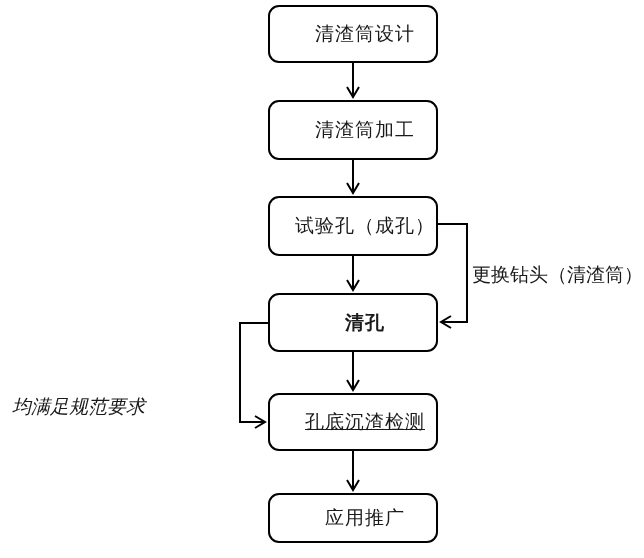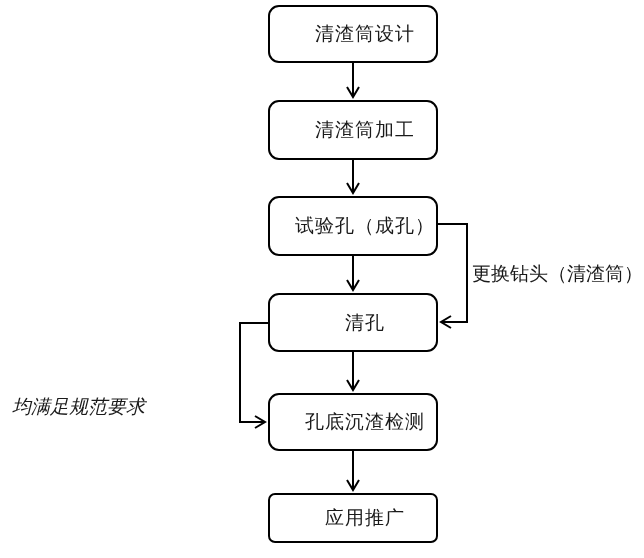--- a/index.html
+++ b/index.html
@@ -35,30 +35,30 @@
     align-items: center;
     justify-content: center;
     font-size: 19px;
     letter-spacing: 1px;
     white-space: nowrap;
     padding-left: 24px;
   }
   .node-1 { top: 5px;   height: 58px; }
   .node-2 { top: 100px; height: 60px; }
   .node-3 { top: 196px; height: 60px; }
-  .node-4 { top: 293px; height: 59px; }
-  .node-5 { top: 393px; height: 58px; }
-  .node-6 { top: 493px; height: 50px; border-radius: 7px; }
+  .node-4 { top: 293px; height: 59px; font-weight: bold; }
+  .node-5 { top: 393px; height: 58px; text-decoration: underline; }
+  .node-6 { top: 493px; height: 50px; }
   .annotation {
     position: absolute;
     font-size: 19px;
     white-space: nowrap;
     line-height: 22px;
   }
-  .loop-label  { left: 472px; top: 264px; font-family: Liberation Mono, monospace; }
+  .loop-label  { left: 472px; top: 264px; }
   .note-line-1 { left: 12px;  top: 315px; }
   .note-line-2 { left: 12px;  top: 353px; }
   .note-line-3 { left: 12px;  top: 396px; font-style: italic; }
 </style>
 </head>
 <body>
 
 <div class="canvas">
 
   <svg class="connectors" viewBox="0 0 644 558" xmlns="http://www.w3.org/2000/svg">

